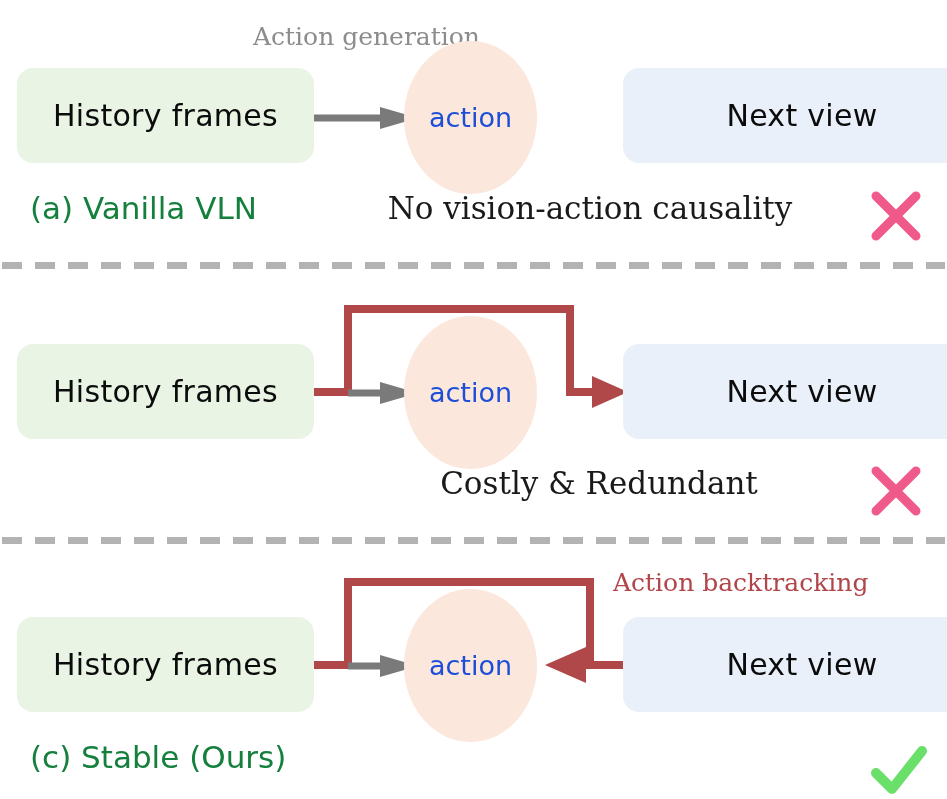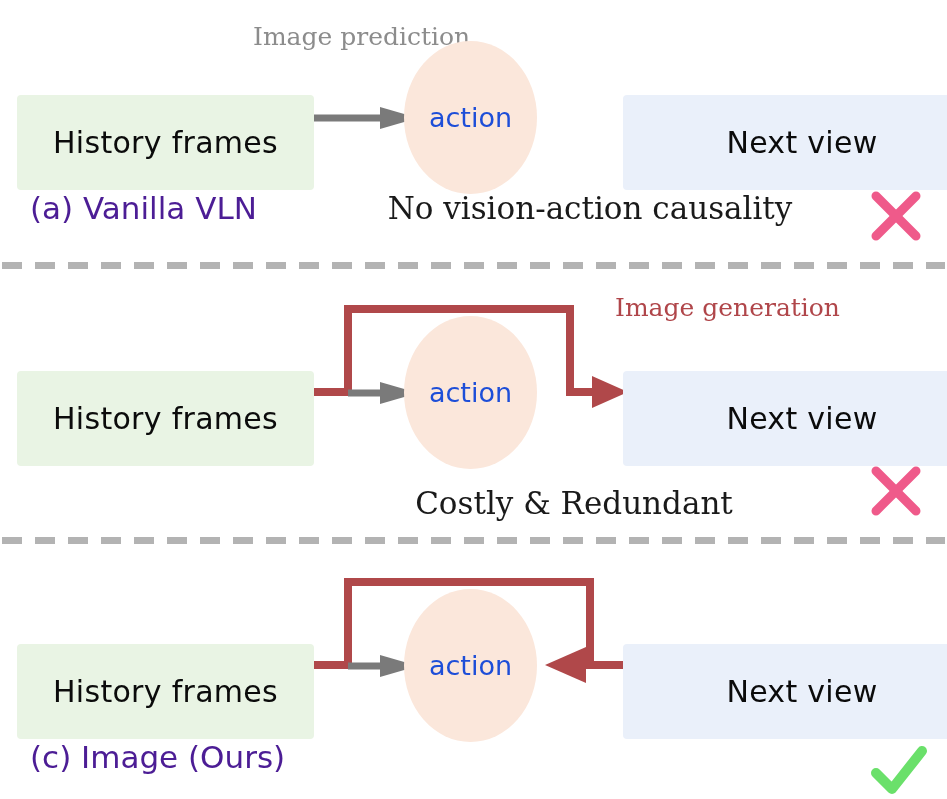--- a/index.html
+++ b/index.html
@@ -24,23 +24,22 @@
     position: absolute;
     left: 0;
     width: 947px;
   }
   
   .box {
     position: absolute;
     display: flex;
     align-items: center;
     justify-content: center;
-    border-radius: 4px;
+    border-radius: 16px;
     box-sizing: border-box;
-    margin-top: 27px;
   }
   .box-history {
     background: #e9f4e4;
     left: 17px;
     width: 297px;
     height: 95px;
   }
   .box-nextview {
     background: #eaf0fa;
     left: 623px;
@@ -97,21 +96,21 @@
   }
   .annot-gray { color: #8c8c8c; }
   .annot-red  { color: #b0464a; }
   
   .caption-left {
     position: absolute;
     left: 30px;
     font-family: "DejaVu Sans", sans-serif;
     font-size: 31px;
     font-weight: 500;
-    color: #4c1d95;
+    color: #15803d;
     white-space: nowrap;
   }
   .caption-mid {
     position: absolute;
     font-family: "DejaVu Serif", serif;
     font-size: 31px;
     color: #1a1a1a;
     white-space: nowrap;
     text-align: center;
   }
@@ -128,21 +127,21 @@
     height: 7px;
   }
 </style>
 </head>
 <body>
 
 <div class="stage">
 
   <div class="row" style="top:0px;height:265px;">
 
-    <div class="annot annot-gray" style="left:253px;top:22px;">Image prediction</div>
+    <div class="annot annot-gray" style="left:253px;top:22px;">Action generation</div>
 
     <div class="box box-history" style="top:68px;">
       <span class="box-label">History frames</span>
     </div>
 
     <svg class="gray-arrow" style="top:105px;" viewBox="0 0 104 26">
       <line x1="0" y1="13" x2="74" y2="13" stroke="#7a7a7a" stroke-width="7"></line>
       <polygon points="66,2 104,13 66,24" fill="#7a7a7a"></polygon>
     </svg>
 
@@ -163,21 +162,20 @@
       <line x1="50" y1="10" x2="10" y2="50" stroke="#ef5a8a" stroke-width="9" stroke-linecap="round"></line>
     </svg>
   </div>
 
   <svg class="divider" style="top:262px;" viewBox="0 0 947 7" preserveAspectRatio="none">
     <line x1="2" y1="3.5" x2="945" y2="3.5" stroke="#b3b3b3" stroke-width="7" stroke-dasharray="20 13"></line>
   </svg>
 
   <div class="row" style="top:275px;height:265px;">
 
-    <div class="annot annot-red" style="left:615px;top:18px;">Image generation</div>
 
     <div class="box box-history" style="top:69px;">
       <span class="box-label">History frames</span>
     </div>
 
     <svg class="conn" style="top:0px;height:180px;" viewBox="0 0 947 180">
       <path d="M 314 117 L 348 117 L 348 34 L 570 34 L 570 117 L 598 117" fill="none" stroke="#b0484a" stroke-width="8" stroke-linejoin="miter" stroke-linecap="butt"></path>
       <polygon points="592,101 628,117 592,133" fill="#b0484a"></polygon>
     </svg>
 
@@ -188,34 +186,35 @@
 
     <div class="ellipse" style="top:41px;">
       <span class="ellipse-label">action</span>
     </div>
 
     <div class="box box-nextview" style="top:69px;">
       <span class="box-label">Next view</span>
     </div>
 
 
-    <div class="caption-mid" style="left:344px;top:190px;width:460px;margin-top:20px;">Costly &amp; Redundant</div>
+    <div class="caption-mid" style="left:369px;top:190px;width:460px;">Costly &amp; Redundant</div>
 
     <svg class="mark" style="left:866px;top:186px;" viewBox="0 0 60 60">
       <line x1="10" y1="10" x2="50" y2="50" stroke="#ef5a8a" stroke-width="9" stroke-linecap="round"></line>
       <line x1="50" y1="10" x2="10" y2="50" stroke="#ef5a8a" stroke-width="9" stroke-linecap="round"></line>
     </svg>
   </div>
 
   <svg class="divider" style="top:537px;" viewBox="0 0 947 7" preserveAspectRatio="none">
     <line x1="2" y1="3.5" x2="945" y2="3.5" stroke="#b3b3b3" stroke-width="7" stroke-dasharray="20 13"></line>
   </svg>
 
   <div class="row" style="top:549px;height:250px;">
 
+    <div class="annot annot-red" style="left:613px;top:19px;">Action backtracking</div>
 
     <div class="box box-history" style="top:68px;">
       <span class="box-label">History frames</span>
     </div>
 
     <svg class="conn" style="top:0px;height:180px;" viewBox="0 0 947 180">
       <path d="M 314 116 L 348 116 L 348 33 L 590 33 L 590 116 L 623 116" fill="none" stroke="#b0484a" stroke-width="8" stroke-linejoin="miter" stroke-linecap="butt"></path>
       <polygon points="545,116 586,98 586,134" fill="#b0484a"></polygon>
       <line x1="578" y1="116" x2="623" y2="116" stroke="#b0484a" stroke-width="8"></line>
     </svg>
@@ -226,21 +225,21 @@
     </svg>
 
     <div class="ellipse" style="top:40px;">
       <span class="ellipse-label">action</span>
     </div>
 
     <div class="box box-nextview" style="top:68px;">
       <span class="box-label">Next view</span>
     </div>
 
-    <div class="caption-left" style="top:190px;">(c) Image (Ours)</div>
+    <div class="caption-left" style="top:190px;">(c) Stable (Ours)</div>
 
 
     <svg class="mark" style="left:868px;top:192px;" viewBox="0 0 60 60">
       <polyline points="8,32 24,48 54,10" fill="none" stroke="#6ae06a" stroke-width="10" stroke-linecap="round" stroke-linejoin="round"></polyline>
     </svg>
   </div>
 
 </div>
 
 </body></html>

